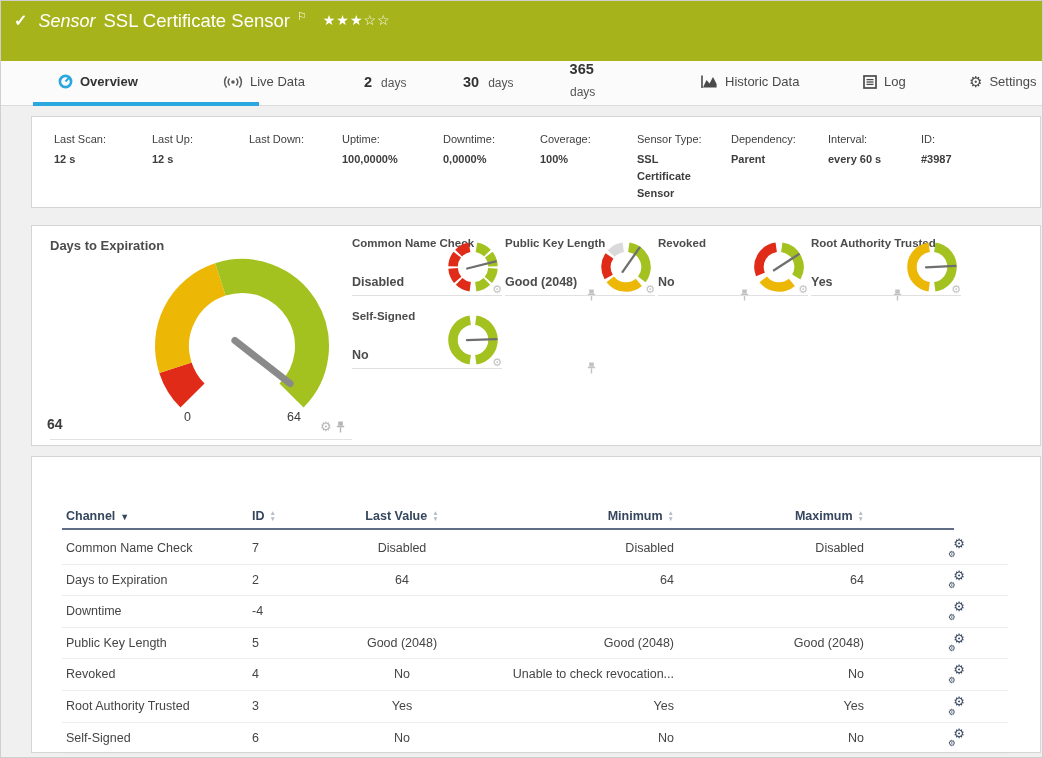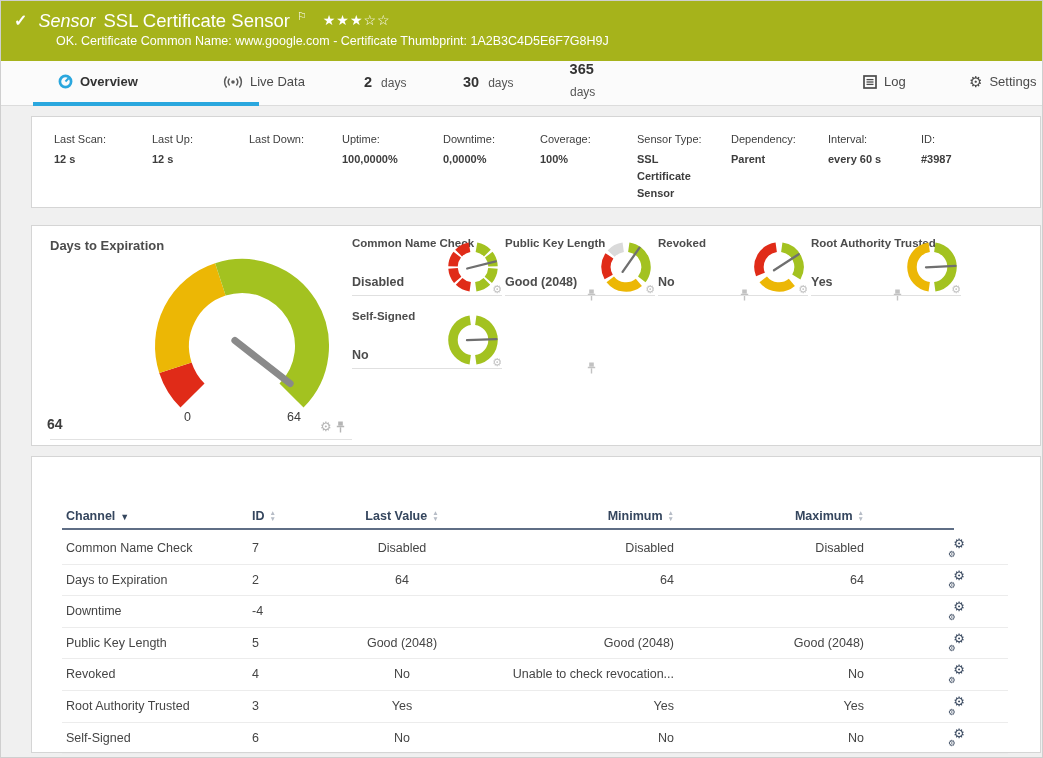--- a/index.html
+++ b/index.html
@@ -76,21 +76,20 @@
 <div id="app">
 
   <div id="hdr">
     <div class="hdr-row1">
       <span class="hdr-check">✓</span>
       <span class="hdr-kind">Sensor</span>
       <span class="hdr-title">SSL Certificate Sensor</span>
       <span class="hdr-flag">⚐</span>
       <span class="hdr-stars"><span>★★★</span><span>☆☆</span></span>
     </div>
-    <div class="hdr-msg">OK. Certificate Common Name: www.google.com - Certificate Thumbprint: 1A2B3C4D5E6F7G8H9J</div>
   </div>
 
   <div id="tabs">
     <div id="tab-underline"></div>
   <div class="tab active" style="left: 57px;">
         <svg width="15" height="15" viewBox="0 0 15 15">
           <circle cx="7.5" cy="7.5" r="5.6" fill="none" stroke="#2aa7de" stroke-width="2.7"></circle>
           <line x1="7.5" y1="7.5" x2="10.6" y2="4.3" stroke="#2aa7de" stroke-width="2"></line>
         </svg>
         <span class="tlabel">Overview</span>
@@ -111,20 +110,27 @@
         <span class="num">2</span>
         <span class="dayword">days</span>
       </div>
       <div class="tab" style="left: 462px;">
         <span class="num">30</span>
         <span class="dayword">days</span>
       </div>
       <div class="tab" style="left: 567px; flex-direction: column;">
         <span class="num">365</span>
         <span class="dayword">days</span>
+      </div>
+      <div class="tab" style="left: 700px;">
+        <svg width="17" height="14" viewBox="0 0 17 14">
+          <path d="M1,13 V0.5" stroke="#4a4a4a" stroke-width="1.6" fill="none"></path>
+          <path d="M2,12.5 L5.5,5 L8.5,8.5 L12,2 L15.6,9 V12.5 Z" fill="#4a4a4a"></path>
+        </svg>
+        <span class="tlabel">Historic Data</span>
       </div>
       <div class="tab" style="left: 862px;">
         <svg width="14" height="14" viewBox="0 0 14 14">
           <rect x="1" y="1" width="12" height="12" fill="none" stroke="#4a4a4a" stroke-width="1.7"></rect>
           <line x1="3.5" y1="4.6" x2="10.5" y2="4.6" stroke="#4a4a4a" stroke-width="1.3"></line>
           <line x1="3.5" y1="7" x2="10.5" y2="7" stroke="#4a4a4a" stroke-width="1.3"></line>
           <line x1="3.5" y1="9.4" x2="10.5" y2="9.4" stroke="#4a4a4a" stroke-width="1.3"></line>
         </svg>
         <span class="tlabel">Log</span>
       </div>

